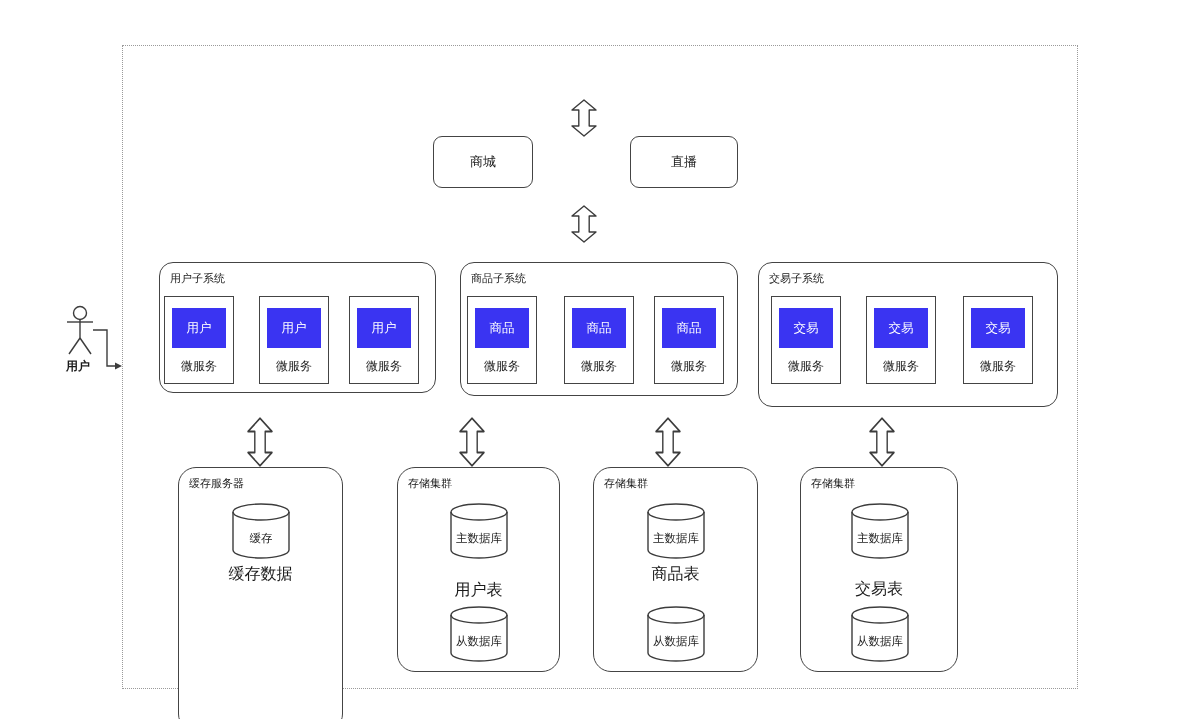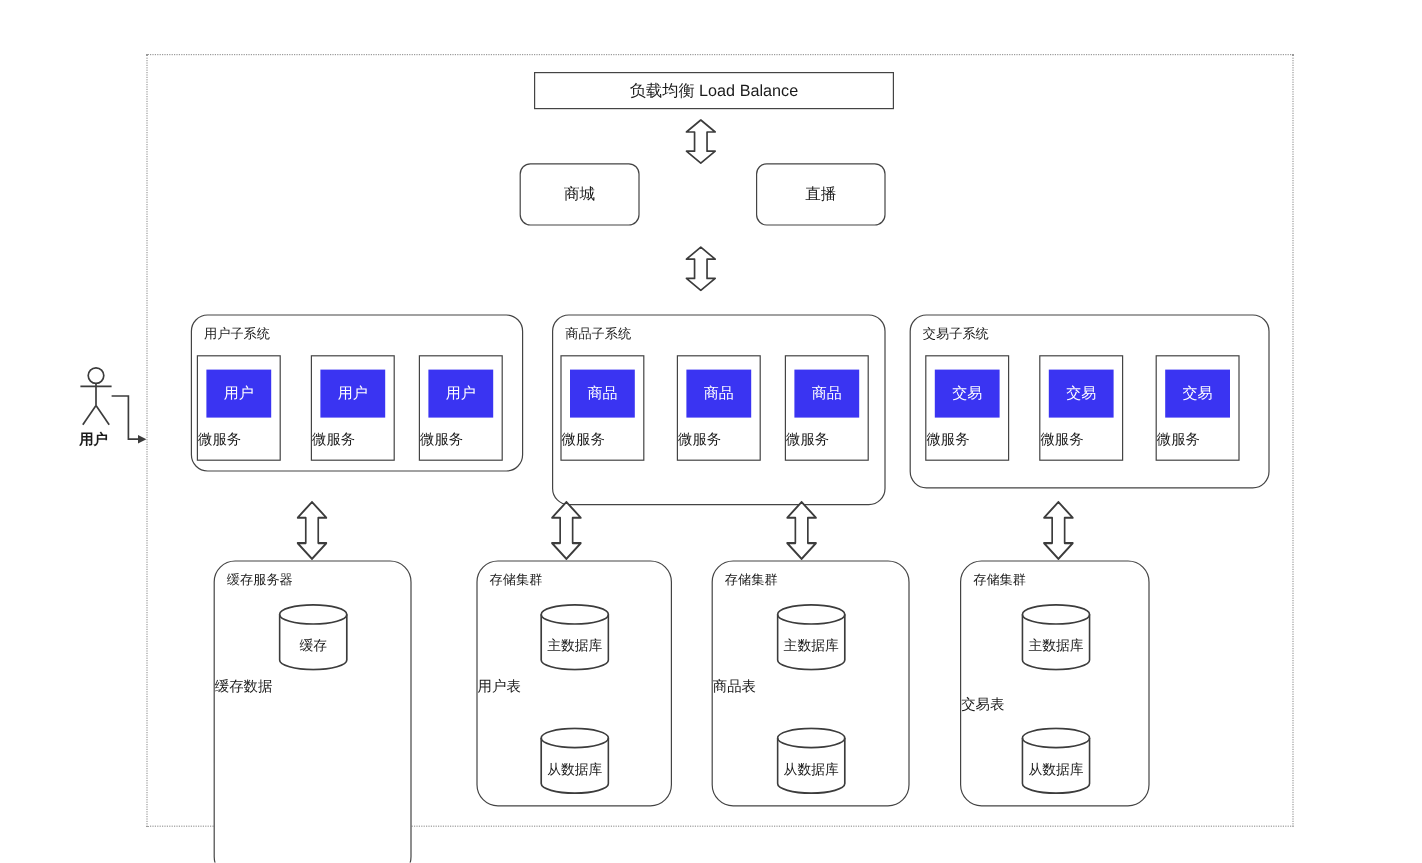--- a/index.html
+++ b/index.html
@@ -23,40 +23,37 @@
   .card{
     position:absolute;top:33px;width:70px;height:88px;border:1px solid #444;
     background:#fff;box-sizing:border-box;
   }
   .badge{
     position:absolute;left:7px;right:7px;top:11px;height:40px;
     background:var(--accent,#3a34f2);color:#fff;display:flex;align-items:center;
     justify-content:center;font-size:12.5px;
   }
   .card-type{
-    position:absolute;left:0;right:0;bottom:8px;text-align:left;font-size:12px;
+    position:absolute;left:0;right:0;bottom:8px;text-align:center;font-size:12px;
   }
   .storage-box{border:1px solid #444;background:#fff;border-radius:18px;}
-  .caption{position:absolute;left:0;right:0;font-size:12px;}
+  .caption{position:absolute;left:0;right:0;text-align:center;font-size:16px;}
   .actor-label{position:absolute;text-align:center;font-size:12px;font-weight:bold;}
   svg .ln{stroke:var(--stroke,#3c3c3c);fill:none;stroke-width:1.4;}
   svg .shape{stroke:var(--stroke,#3c3c3c);fill:#fff;stroke-width:1.4;stroke-linejoin:round;}
   svg .solid{fill:var(--stroke,#3c3c3c);stroke:none;}
   svg .cyl-text{font-size:11.5px;fill:#1a1a1a;font-family:"Liberation Sans","DejaVu Sans",sans-serif;}
 </style>
 </head>
 <body style="--accent: #3a34f2; --stroke: #3c3c3c;">
 
 <div class="stage">
 
   <div class="abs dotted-frame" style="left:122px;top:45px;width:956px;height:644px"></div>
 
-  <div class="abs rect-node" style="left:445px;top:60px;width:300px;height:31px">
-    <span>负载均衡 Load Balance</span>
-  </div>
 
   <svg class="abs" style="left:571px;top:99px" width="26" height="38" viewBox="0 0 26 38" preserveAspectRatio="none">
     <path class="shape" d="M13 1 L25 11 L18.2 11 L18.2 27 L25 27 L13 37 L1 27 L7.8 27 L7.8 11 L1 11 Z"></path>
   </svg>
 
   <div class="abs app-node" style="left:433px;top:136px;width:100px;height:52px">
     <span>商城</span>
   </div>
   <div class="abs app-node" style="left:630px;top:136px;width:108px;height:52px">
     <span>直播</span>
@@ -86,21 +83,21 @@
     <div class="card" style="left:99px">
       <div class="badge">用户</div>
       <div class="card-type">微服务</div>
     </div>
     <div class="card" style="left:189px">
       <div class="badge">用户</div>
       <div class="card-type">微服务</div>
     </div>
   </div>
 
-  <div class="abs subsystem" style="left:460px;top:262px;width:278px;height:159px">
+  <div class="abs subsystem" style="left:460px;top:262px;width:278px;height:134px">
     <div class="box-title">商品子系统</div>
     <div class="card" style="left:6px">
       <div class="badge">商品</div>
       <div class="card-type">微服务</div>
     </div>
     <div class="card" style="left:103px">
       <div class="badge">商品</div>
       <div class="card-type">微服务</div>
     </div>
     <div class="card" style="left:193px">
@@ -148,21 +145,21 @@
     <div class="caption" style="top:96px">缓存数据</div>
   </div>
 
   <div class="abs storage-box" style="left:397px;top:467px;width:163px;height:205px">
     <div class="box-title">存储集群</div>
     <svg class="abs" style="left:52px;top:35px" width="58" height="56" viewBox="0 0 58 56">
       <path class="shape" d="M1 9 C1 4.58 13.54 1 29 1 C44.46 1 57 4.58 57 9 L57 47 C57 51.42 44.46 55 29 55 C13.54 55 1 51.42 1 47 Z"></path>
       <path class="ln" d="M1 9 C1 13.42 13.54 17 29 17 C44.46 17 57 13.42 57 9"></path>
       <text class="cyl-text" x="29" y="39" text-anchor="middle">主数据库</text>
     </svg>
-    <div class="caption" style="top:96px">用户表</div>
+    <div class="caption" style="top:112px">用户表</div>
     <svg class="abs" style="left:52px;top:138px" width="58" height="56" viewBox="0 0 58 56">
       <path class="shape" d="M1 9 C1 4.58 13.54 1 29 1 C44.46 1 57 4.58 57 9 L57 47 C57 51.42 44.46 55 29 55 C13.54 55 1 51.42 1 47 Z"></path>
       <path class="ln" d="M1 9 C1 13.42 13.54 17 29 17 C44.46 17 57 13.42 57 9"></path>
       <text class="cyl-text" x="29" y="39" text-anchor="middle">从数据库</text>
     </svg>
   </div>
 
   <div class="abs storage-box" style="left:593px;top:467px;width:165px;height:205px">
     <div class="box-title">存储集群</div>
     <svg class="abs" style="left:53px;top:35px" width="58" height="56" viewBox="0 0 58 56">

